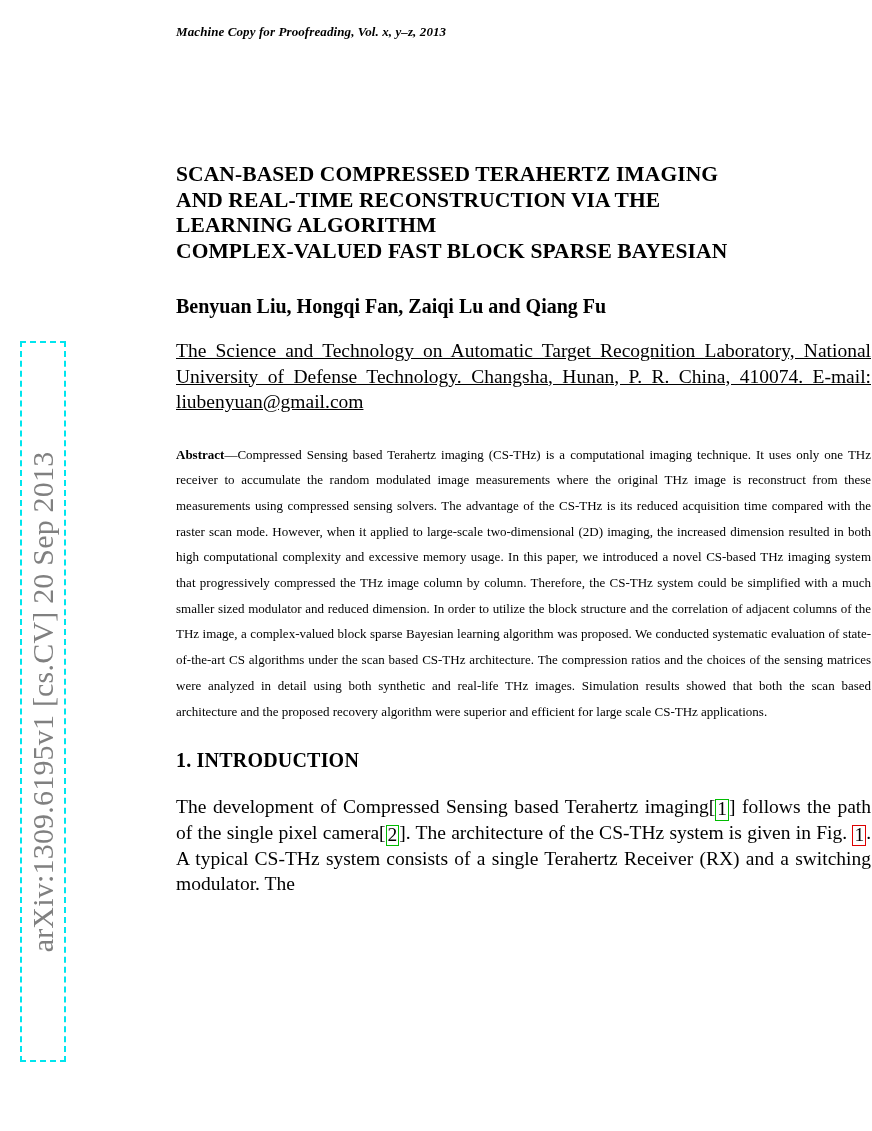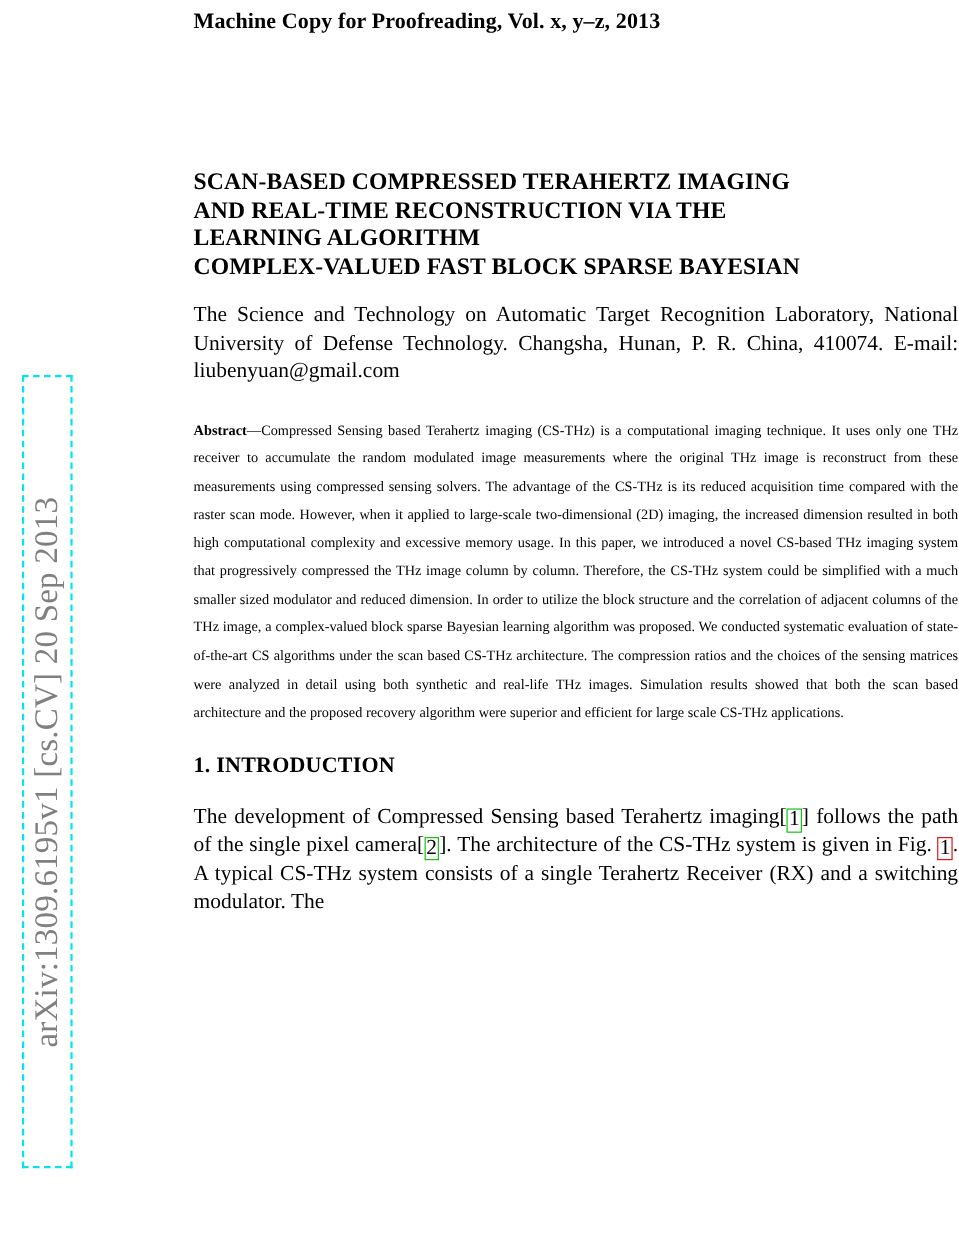--- a/index.html
+++ b/index.html
@@ -43,23 +43,24 @@
   
   #page {
     position: absolute;
     left: 176px;
     top: 0;
     width: 695px;
     height: 1131px;
   }
 
   .running-head {
-    font-size: 20px;
+    font-size: 13px;
     font-weight: bold;
-    margin-top: 8px;
+    font-style: italic;
+    margin-top: 24px;
     letter-spacing: 0.1px;
   }
 
   #paper-title {
     margin-top: 122px;
     font-size: 21.5px;
     font-weight: bold;
     line-height: 25.5px;
     letter-spacing: 0.1px;
   }
@@ -71,20 +72,21 @@
     font-weight: bold;
     line-height: 25px;
   }
 
   #affiliation {
     margin-top: 19px;
     font-size: 19.5px;
     line-height: 25.5px;
     text-align: justify;
     text-align-last: left;
+    text-decoration: underline;
   }
 
   #abstract {
     margin-top: 27px;
     font-size: 13px;
     line-height: 25.7px;
     text-align: justify;
     text-align-last: left;
   }
   #abstract .abstract-label {
@@ -136,20 +138,21 @@
 
   <div class="running-head">Machine Copy for Proofreading, Vol. x, y–z, 2013</div>
 
   <h1 id="paper-title">
     <span class="tline">SCAN-BASED COMPRESSED TERAHERTZ IMAGING</span>
     <span class="tline">AND REAL-TIME RECONSTRUCTION VIA THE</span>
     <span class="tline">LEARNING ALGORITHM</span>
     <span class="tline">COMPLEX-VALUED FAST BLOCK SPARSE BAYESIAN</span>
   </h1>
 
+  <div id="authors">Benyuan Liu, Hongqi Fan, Zaiqi Lu and Qiang Fu</div>
 
   <div id="affiliation">The Science and Technology on Automatic Target Recognition Laboratory, National University of Defense Technology.  Changsha, Hunan, P. R. China, 410074. E-mail: liubenyuan@gmail.com</div>
 
   <div id="abstract">
     <span class="abstract-label">Abstract</span><span>—</span><span>Compressed Sensing based Terahertz imaging (CS-THz) is a computational imaging technique. It uses only one THz receiver to accumulate the random modulated image measurements where the original THz image is reconstruct from these measurements using compressed sensing solvers.  The advantage of the CS-THz is its reduced acquisition time compared with the raster scan mode. However, when it applied to large-scale two-dimensional (2D) imaging, the increased dimension resulted in both high computational complexity and excessive memory usage. In this paper, we introduced a novel CS-based THz imaging system that progressively compressed the THz image column by column.  Therefore, the CS-THz system could be simplified with a much smaller sized modulator and reduced dimension. In order to utilize the block structure and the correlation of adjacent columns of the THz image, a complex-valued block sparse Bayesian learning algorithm was proposed. We conducted systematic evaluation of state-of-the-art CS algorithms under the scan based CS-THz architecture.  The compression ratios and the choices of the sensing matrices were analyzed in detail using both synthetic and real-life THz images. Simulation results showed that both the scan based architecture and the proposed recovery algorithm were superior and efficient for large scale CS-THz applications.</span>
   </div>
 
   <h2 id="section-heading">1. INTRODUCTION</h2>
 
   <div id="intro-paragraph">

